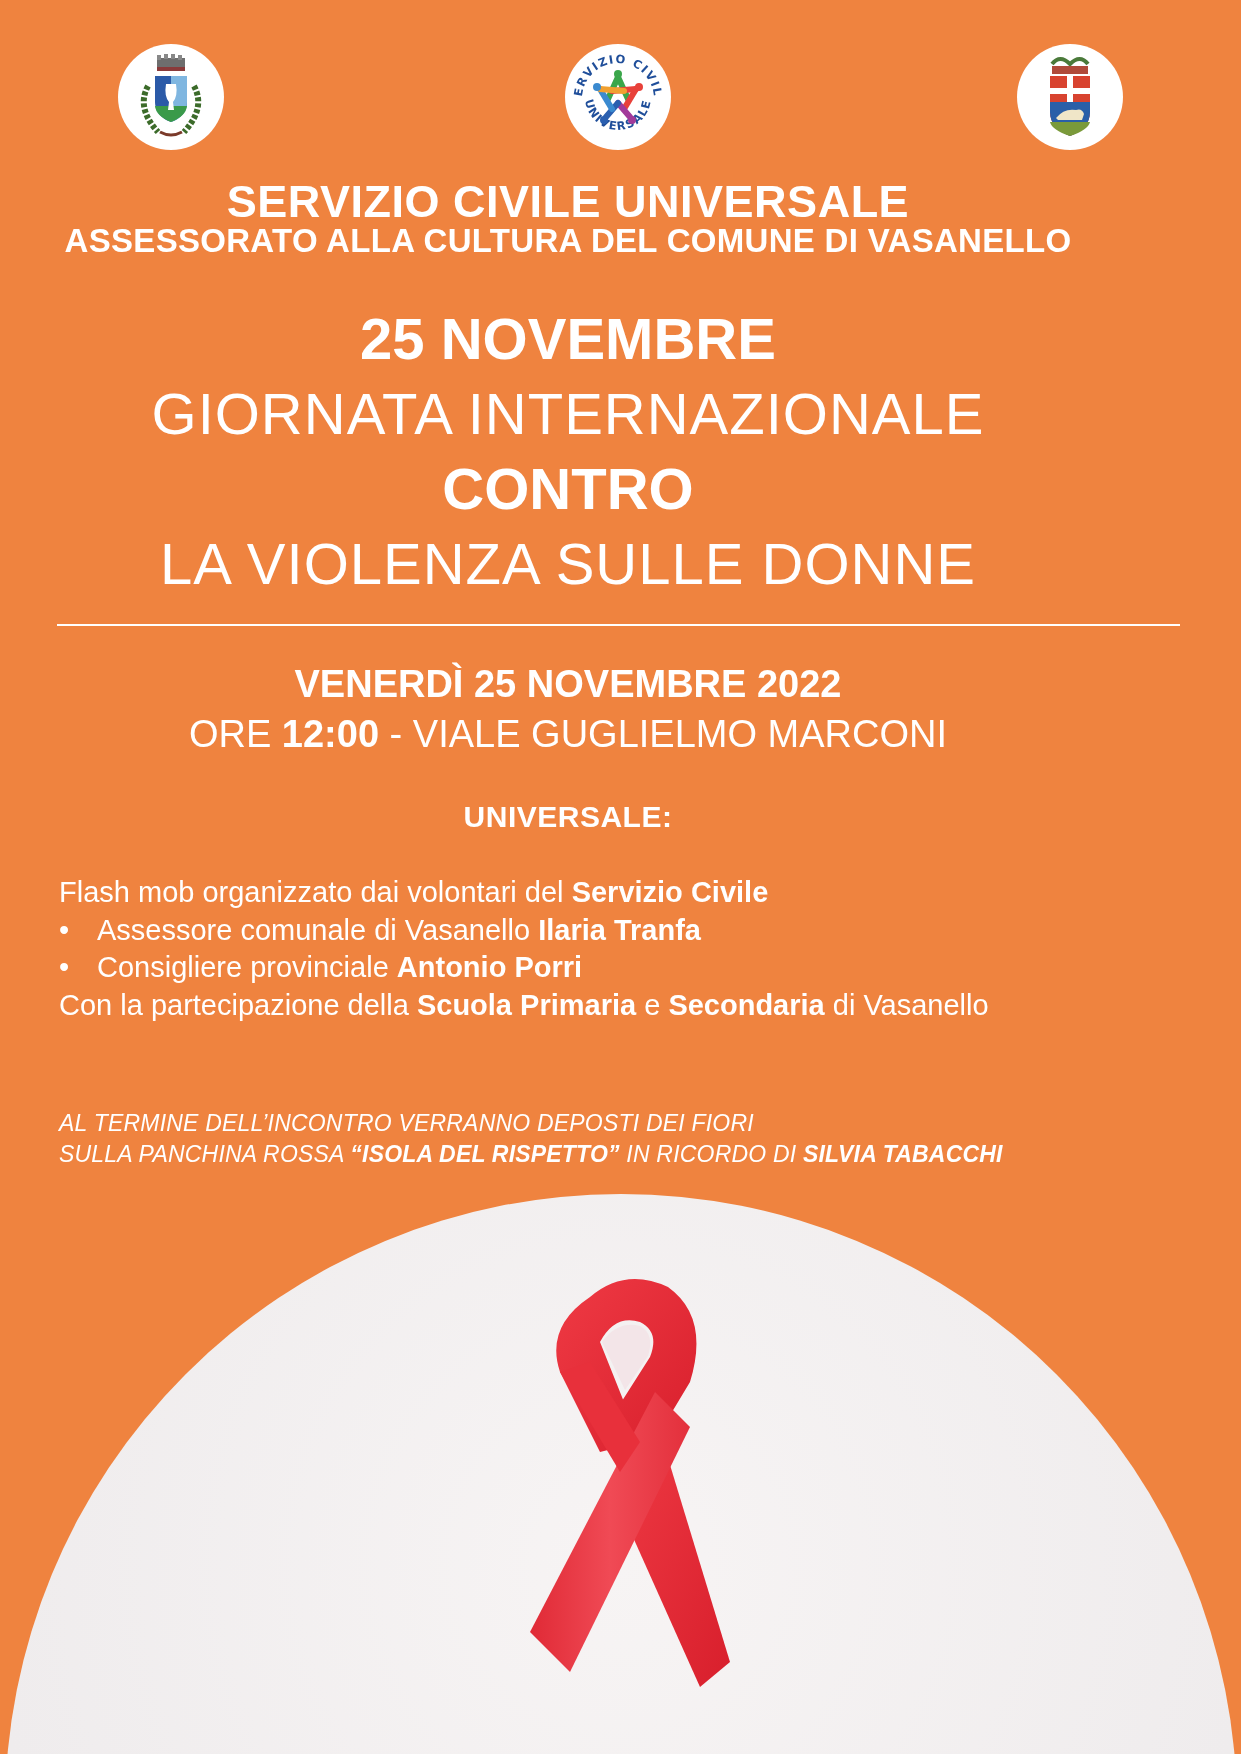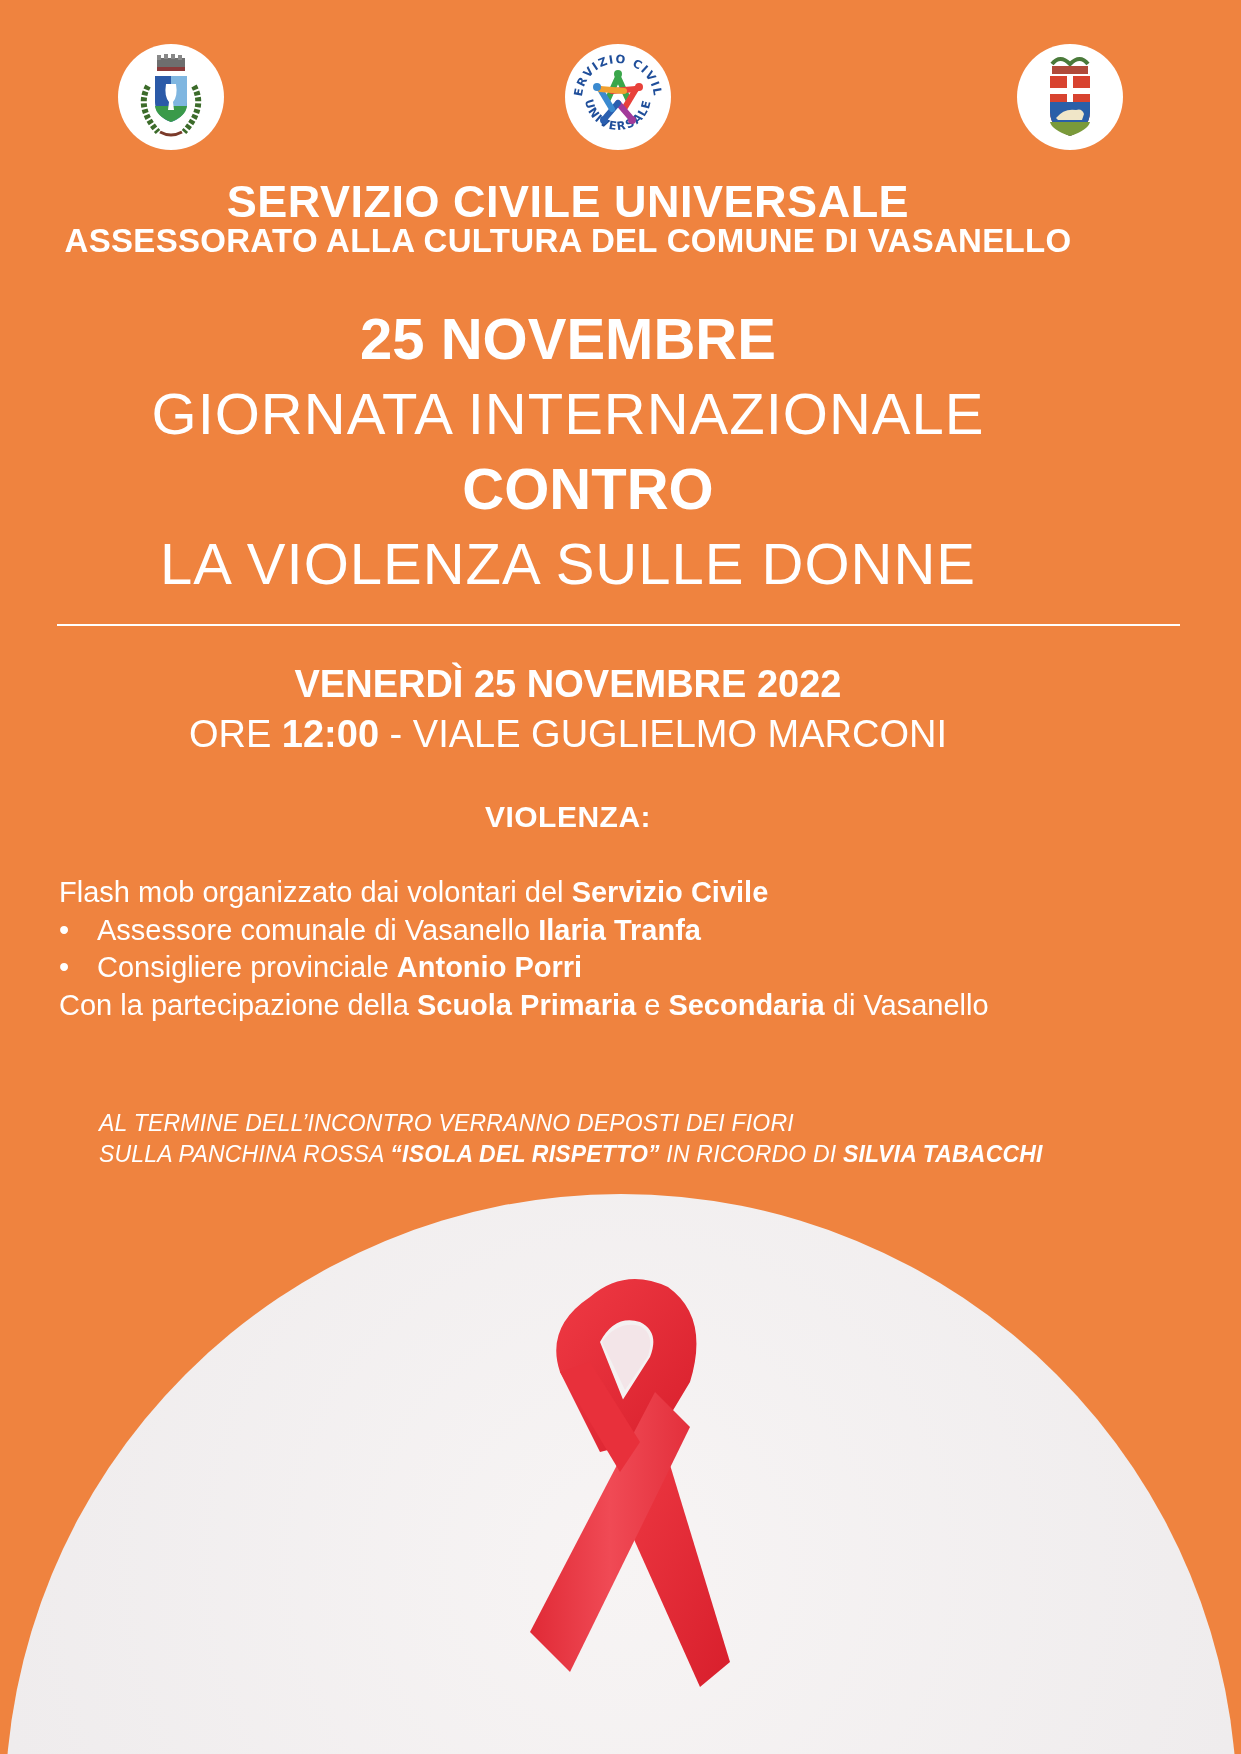--- a/index.html
+++ b/index.html
@@ -18,38 +18,38 @@
   .logo svg { display: block; }
   #logo-left { left: 118px; }
   #logo-center { left: 565px; }
   #logo-right { left: 1017px; }
 
   .center-text { position: absolute; left: 0; width: 1136px; text-align: center; white-space: nowrap; }
   .h-scu { top: 176px; font-size: 45px; font-weight: bold; letter-spacing: 0.5px; }
   .h-ass { top: 222px; font-size: 33px; font-weight: bold; letter-spacing: 0.3px; }
   .h-date { top: 305px; font-size: 58px; font-weight: bold; }
   .h-gio { top: 380px; font-size: 58px; font-weight: normal; letter-spacing: 1px; }
-  .h-contro { top: 455px; font-size: 58px; font-weight: bold; padding-left: 20px; }
+  .h-contro { top: 455px; font-size: 58px; font-weight: bold; }
   .h-viol { top: 530px; font-size: 58px; font-weight: normal; letter-spacing: 1px; }
 
   .divider { position: absolute; left: 57px; top: 624px; width: 1123px; height: 2px; background: #ffffff; }
 
   .h-when { top: 663px; font-size: 38px; font-weight: bold; }
   .h-where { top: 713px; font-size: 38px; font-weight: normal; }
   .h-where b { font-weight: bold; }
   .h-prog { top: 800px; font-size: 30px; font-weight: bold; letter-spacing: 0.5px; }
 
   .prog { position: absolute; left: 59px; top: 874px; font-size: 29px; line-height: 37.5px; white-space: nowrap; }
   .prog .line { display: block; }
   .prog b { font-weight: bold; }
   .prog .bullet-line { position: relative; padding-left: 38px; }
   .prog .bullet { position: absolute; left: 0; top: 0; width: 38px; }
 
   .note { position: absolute; left: 59px; top: 1108px; font-size: 23px; line-height: 31px; font-style: italic; white-space: nowrap; letter-spacing: 0.2px; }
-  .note .line { display: block; margin-left: 40px; }
+  .note .line { display: block; }
   .note b { font-weight: bold; }
 
   .photo-circle {
     position: absolute; left: 5px; top: 1194px; width: 1232px; height: 1232px;
     border-radius: 50%;
     background: radial-gradient(circle at 50% 30%, #f7f4f4 0%, #efeced 60%, #ebe8e9 100%);
     overflow: hidden;
   }
   .ribbon { position: absolute; left: 490px; top: 1262px; }
 </style>
@@ -127,21 +127,21 @@
 <div class="center-text h-date">25 NOVEMBRE</div>
 <div class="center-text h-gio">GIORNATA INTERNAZIONALE</div>
 <div class="center-text h-contro">CONTRO</div>
 <div class="center-text h-viol">LA VIOLENZA SULLE DONNE</div>
 
 <div class="divider"></div>
 
 <div class="center-text h-when">VENERDÌ 25 NOVEMBRE 2022</div>
 <div class="center-text h-where"><span>ORE </span><b>12:00</b><span> - VIALE GUGLIELMO MARCONI</span></div>
 
-<div class="center-text h-prog">VIOLENZA:</div>
+<div class="center-text h-prog">UNIVERSALE:</div>
 
 <div class="prog">
   <span class="line"><span>Flash mob organizzato dai volontari del </span><b>Servizio Civile</b></span>
   <span class="line bullet-line"><span class="bullet">•</span><span>Assessore comunale di Vasanello </span><b>Ilaria Tranfa</b></span>
   <span class="line bullet-line"><span class="bullet">•</span><span>Consigliere provinciale </span><b>Antonio Porri</b></span>
   <span class="line"><span>Con la partecipazione della </span><b>Scuola Primaria</b><span> e </span><b>Secondaria</b><span> di Vasanello</span></span>
 </div>
 
 <div class="note">
   <span class="line">AL TERMINE DELL’INCONTRO VERRANNO DEPOSTI DEI FIORI</span>

